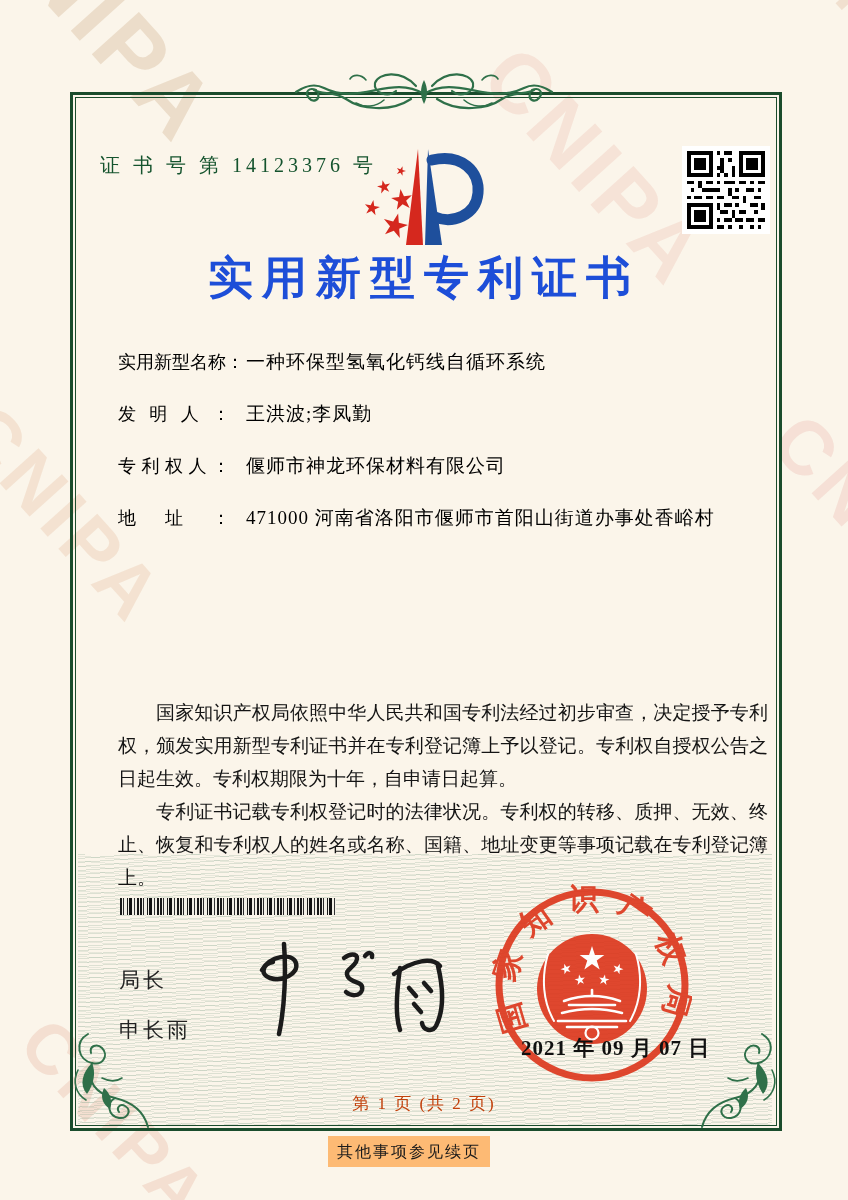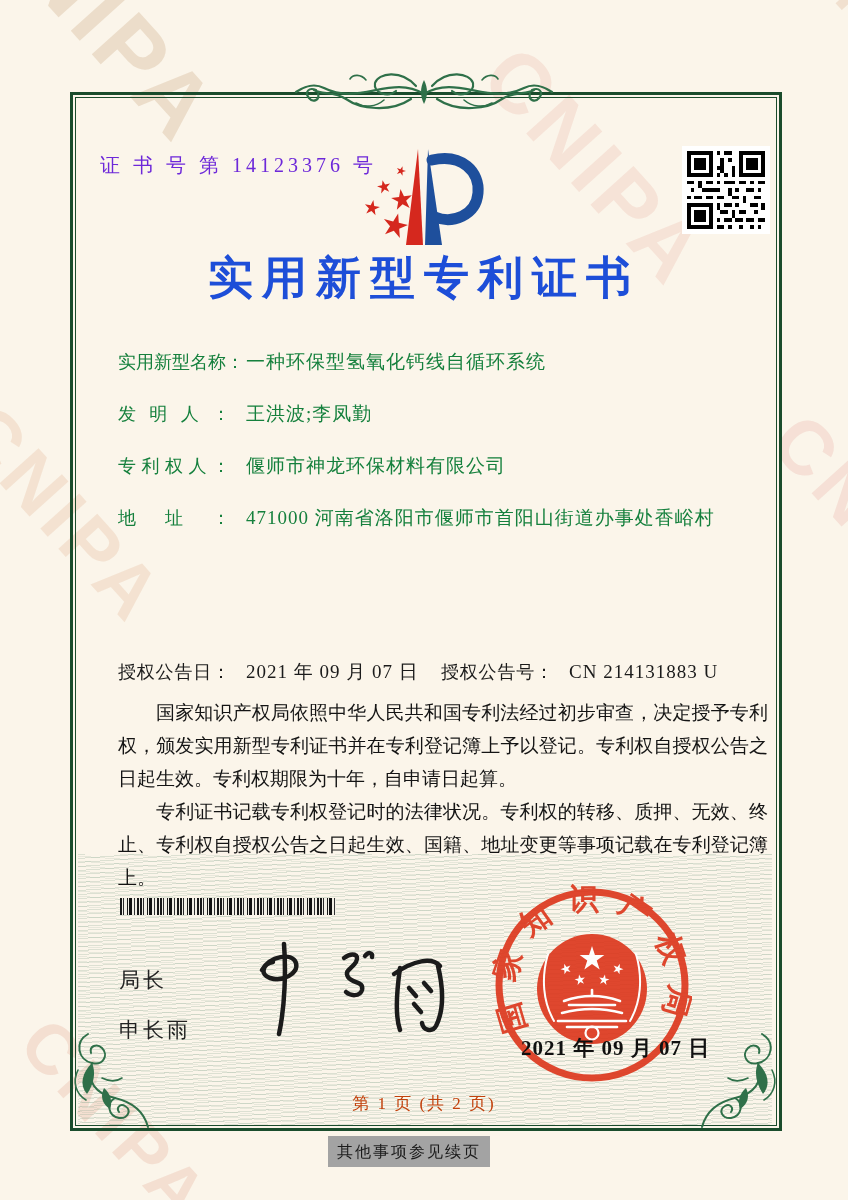--- a/index.html
+++ b/index.html
@@ -19,30 +19,30 @@
   
   .frame{position:absolute; left:70px; right:66px; top:92px; bottom:69px; border:3px solid #1a4c2c;}
   .frame-inner{position:absolute; inset:2px; border:1px solid #1a4c2c;}
 
   
   .waves{position:absolute; left:78px; top:854px; width:694px; height:272px;
     background:
       repeating-linear-gradient(176deg, rgba(128,162,138,.25) 0 1px, rgba(128,162,138,0) 1px 4px),
       repeating-linear-gradient(184deg, rgba(128,162,138,.16) 0 1px, rgba(128,162,138,0) 1px 5px);}
 
-  .certno{position:absolute; left:100px; top:152px; font-size:20px; color:#6d28d9; letter-spacing:4px;}
+  .certno{position:absolute; left:100px; top:152px; font-size:20px; color:#14532d; letter-spacing:4px;}
 
   .logo{position:absolute; left:340px; top:140px;}
   .qrbox{position:absolute; left:682px; top:146px; width:88px; height:88px; background:#fff; padding:0;}
   .qrbox svg{position:absolute; left:5px; top:5px;}
 
   .title{position:absolute; left:0; right:0; top:248px; text-align:center;
      font-size:45px; font-weight:700; color:#1d4ed8; letter-spacing:9px;}
 
-  .fields{position:absolute; left:118px; top:349px; width:600px; font-size:19px; color:#15803d;}
+  .fields{position:absolute; left:118px; top:349px; width:600px; font-size:19px; color:#000000;}
   .frow{height:20px; margin-bottom:32px; white-space:nowrap;}
   .flabel{display:inline-block; width:112px; font-size:18px; text-align:justify; text-align-last:justify;
           white-space:nowrap; vertical-align:baseline;}
   .fvalue{margin-left:16px; letter-spacing:1px;}
   .grant{position:absolute; left:118px; top:659px; width:650px; font-size:19px; color:#1b1b1b; white-space:nowrap;}
   .gval1{display:inline-block; width:195px; margin-left:16px; letter-spacing:1px;}
   .gval2{margin-left:16px; letter-spacing:1px;}
 
   .paras{position:absolute; left:118px; top:696px; width:650px; font-size:19px; color:#141414;
      line-height:1.74; text-align:justify;}
@@ -60,21 +60,21 @@
      font-size:21px; color:#222; letter-spacing:3px;}
   .signature{position:absolute; left:226px; top:936px;}
 
   .seal{position:absolute; left:492px; top:882px;}
   .seal-date{position:absolute; left:521px; top:1034px; font-size:21px; color:#101010;
      letter-spacing:1px; font-weight:600;}
 
   .page-info{position:absolute; left:0; right:0; top:1092px; text-align:center; font-size:17px;
      color:#c2410c; letter-spacing:2px;}
 
-  .cont-note{position:absolute; left:328px; top:1136px; width:162px; height:31px; background:#a3a3a3;
+  .cont-note{position:absolute; left:328px; top:1136px; width:162px; height:31px; background:#fdba74;
      text-align:center; line-height:31px; font-size:16px; color:#1b1b1b; letter-spacing:2px;}
 
   .ornament-top{position:absolute; left:274px; top:64px;}
   .ornament-bl{position:absolute; left:58px; top:1030px;}
   .ornament-br{position:absolute; left:692px; top:1030px;}
 </style>
 </head>
 <body>
 
 <div class="page">
@@ -175,27 +175,24 @@
       <span class="flabel">发明人：</span><span class="fvalue">王洪波;李凤勤</span>
     </div>
     <div class="frow">
       <span class="flabel">专利权人：</span><span class="fvalue">偃师市神龙环保材料有限公司</span>
     </div>
     <div class="frow">
       <span class="flabel">地址：</span><span class="fvalue">471000 河南省洛阳市偃师市首阳山街道办事处香峪村</span>
     </div>
   </div>
 
-  <div class="grant">
-    <span class="flabel">授权公告日：</span><span class="gval1">2021 年 09 月 07 日</span><span class="flabel">授权公告号：</span><span class="gval2">CN 214131883 U</span>
-  </div>
 
   <div class="paras">
     <p>国家知识产权局依照中华人民共和国专利法经过初步审查，决定授予专利权，颁发实用新型专利证书并在专利登记簿上予以登记。专利权自授权公告之日起生效。专利权期限为十年，自申请日起算。</p>
-    <p>专利证书记载专利权登记时的法律状况。专利权的转移、质押、无效、终止、专利权自授权公告之日起生效、国籍、地址变更等事项记载在专利登记簿上。</p>
+    <p>专利证书记载专利权登记时的法律状况。专利权的转移、质押、无效、终止、恢复和专利权人的姓名或名称、国籍、地址变更等事项记载在专利登记簿上。</p>
   </div>
 
   <div class="barcode"></div>
 
   <div class="bureau-title">局长</div>
   <div class="bureau-name">申长雨</div>
 
   <svg class="signature" width="230" height="105" viewBox="0 0 230 105">
     <g stroke="#1b1b1b" stroke-width="4.5" fill="none" stroke-linecap="round" stroke-linejoin="round">
       <path d="M36,34 C44,20 66,16 70,27 C73,38 56,46 44,42 C34,39 36,28 47,26"></path>

